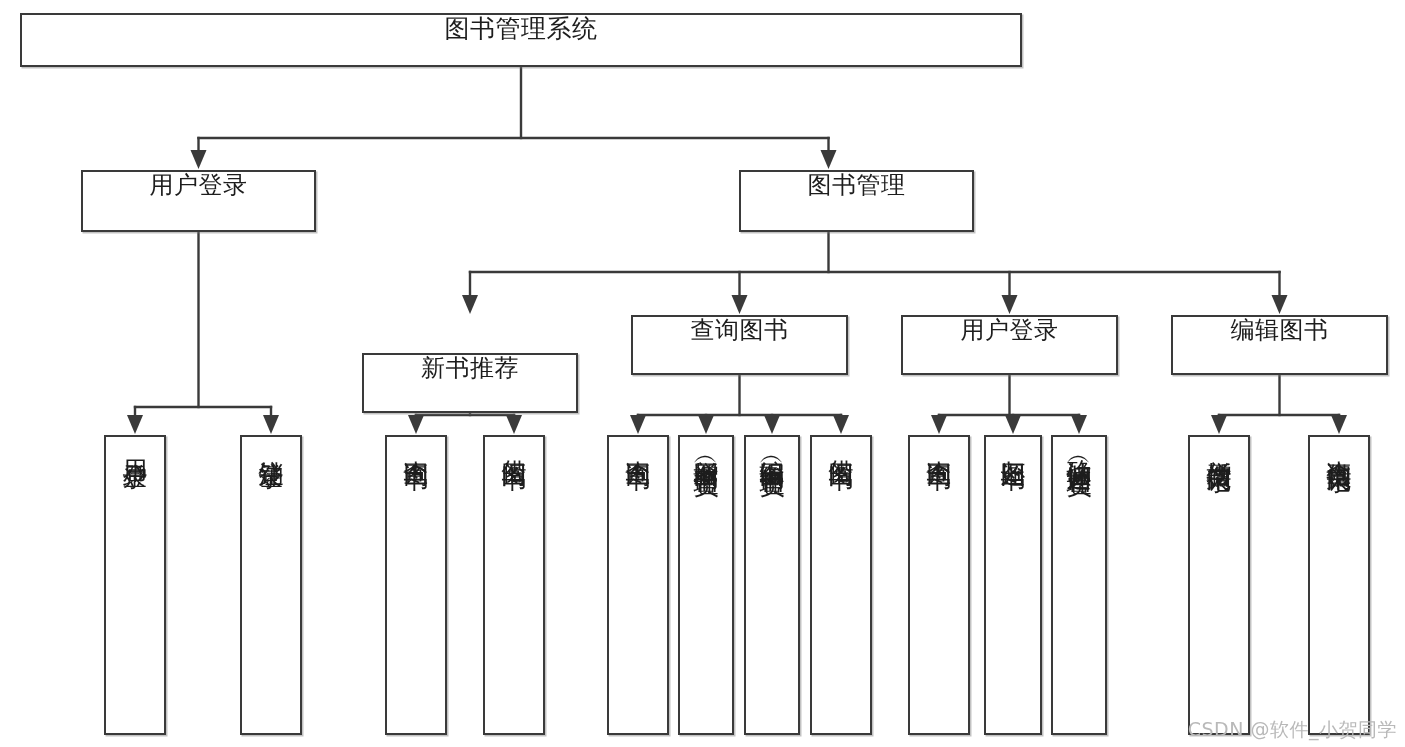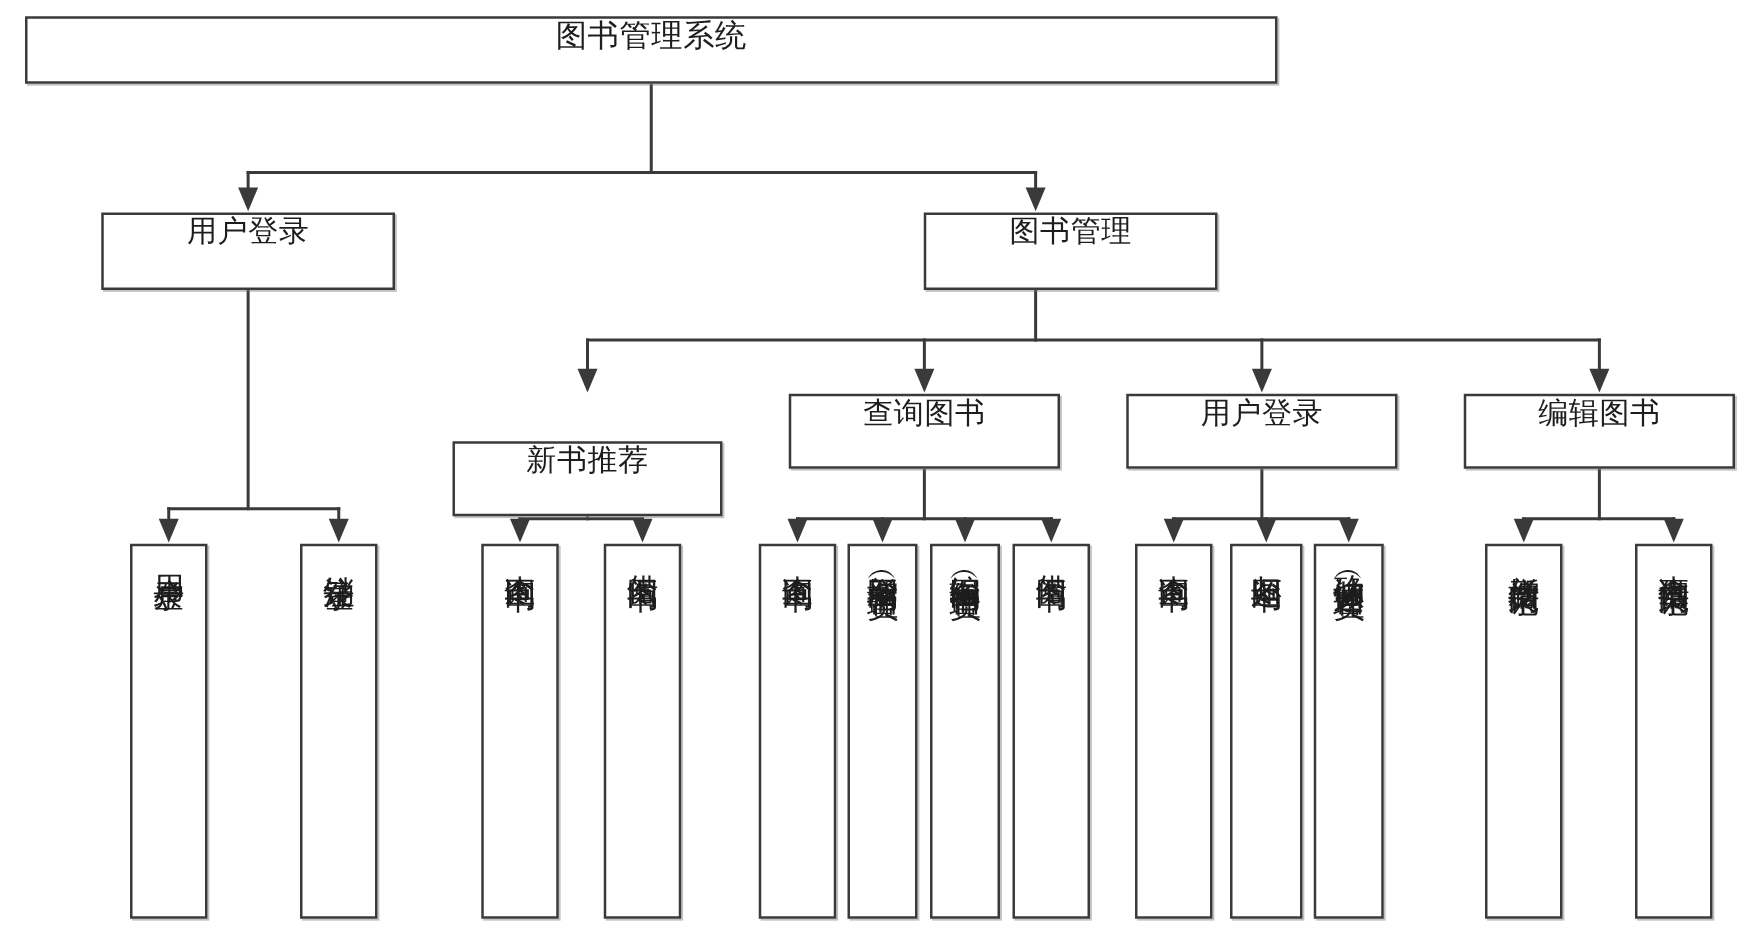--- a/index.html
+++ b/index.html
@@ -184,13 +184,14 @@
         <span class="label">确认归还（管理员）</span>
       </div>
       <div class="node leaf" style="left: 1188px; top: 435px; width: 62px; height: 300px;">
         <span class="label">新增借阅记录</span>
       </div>
       <div class="node leaf" style="left: 1308px; top: 435px; width: 62px; height: 300px;">
         <span class="label">查询借阅记录</span>
       </div>
     </div>
 
+  <div id="watermark">CSDN @软件_小贺同学</div>
 </div>
 
 </body></html>

